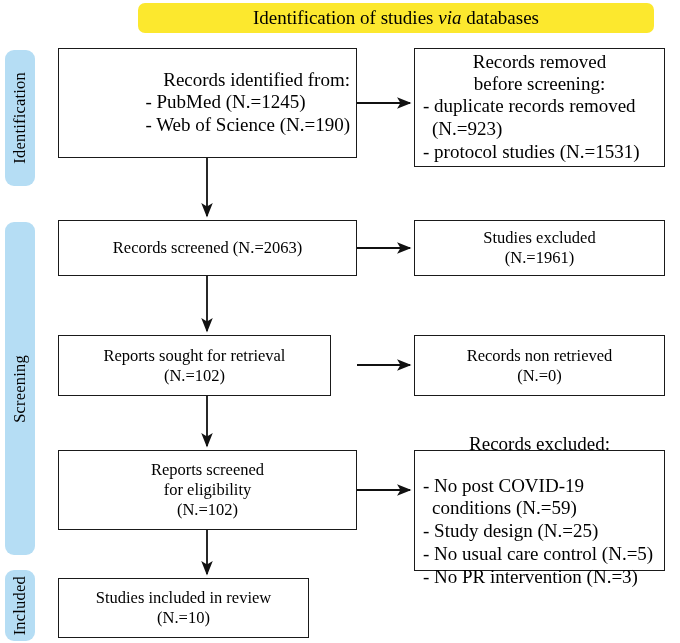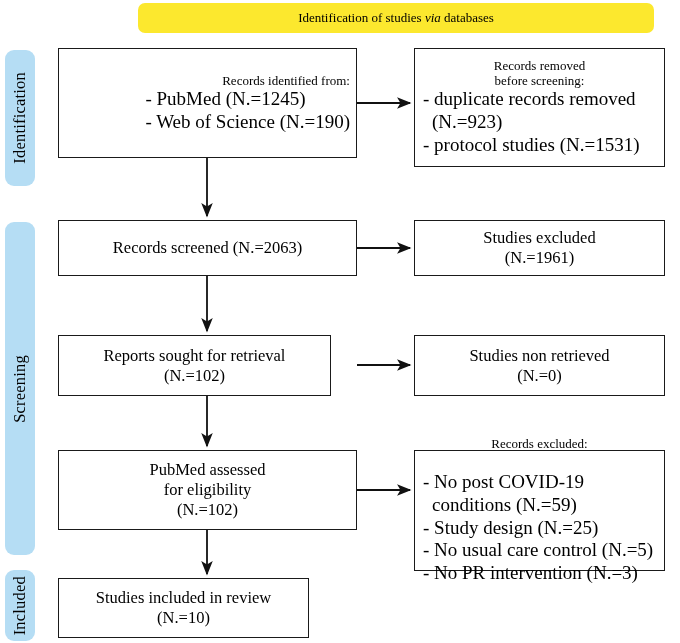--- a/index.html
+++ b/index.html
@@ -65,21 +65,21 @@
     box-sizing: border-box;
     border: 1.6px solid #1a1a1a;
     background: #ffffff;
     padding: 3px 6px;
     display: flex;
     flex-direction: column;
     justify-content: center;
   }
   .box-title {
     text-align: center;
-    font-size: 13px;
+    font-size: 19px;
     line-height: 1.16;
     white-space: nowrap;
   }
   .box-lines {
     font-size: 19px;
     line-height: 1.2;
   }
   .box-line {
     text-align: left;
     padding-left: 2px;
@@ -167,21 +167,21 @@
 <div class="box box-screened">
   <div class="box-centered">Records screened (N.=2063)</div>
 </div>
 
 <div class="box box-sought">
   <div class="box-centered">Reports sought for retrieval</div>
   <div class="box-centered">(N.=102)</div>
 </div>
 
 <div class="box box-assessed">
-  <div class="box-centered">PubMed assessed</div>
+  <div class="box-centered">Reports screened</div>
   <div class="box-centered">for eligibility</div>
   <div class="box-centered">(N.=102)</div>
 </div>
 
 <div class="box box-included">
   <div class="box-centered">Studies included in review</div>
   <div class="box-centered">(N.=10)</div>
 </div>
 
 <div class="box box-removed">
@@ -193,21 +193,21 @@
     <div class="box-line">- protocol studies (N.=1531)</div>
   </div>
 </div>
 
 <div class="box box-excluded-screen">
   <div class="box-centered">Studies excluded</div>
   <div class="box-centered">(N.=1961)</div>
 </div>
 
 <div class="box box-nonretrieved">
-  <div class="box-centered">Studies non retrieved</div>
+  <div class="box-centered">Records non retrieved</div>
   <div class="box-centered">(N.=0)</div>
 </div>
 
 <div class="box box-excluded-elig">
   <div class="box-title">Records excluded:</div>
   <div class="box-lines">
     <div class="box-line">- No post COVID-19</div>
     <div class="box-line cont">conditions (N.=59)</div>
     <div class="box-line">- Study design (N.=25)</div>
     <div class="box-line">- No usual care control (N.=5)</div>

